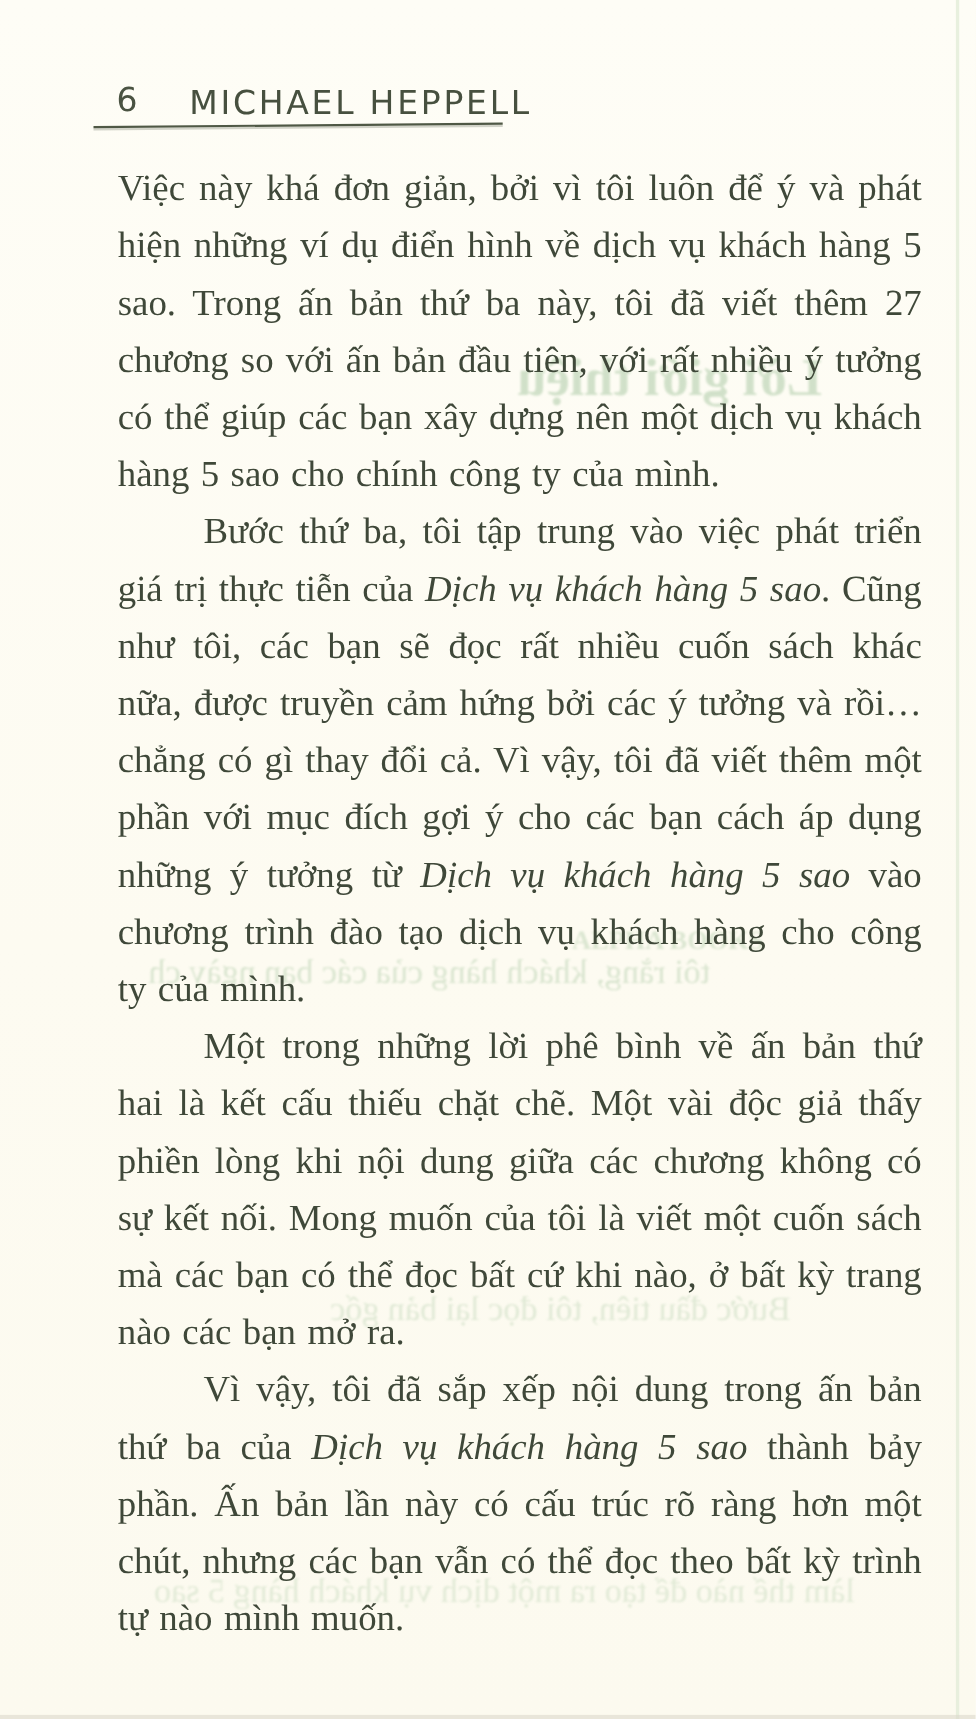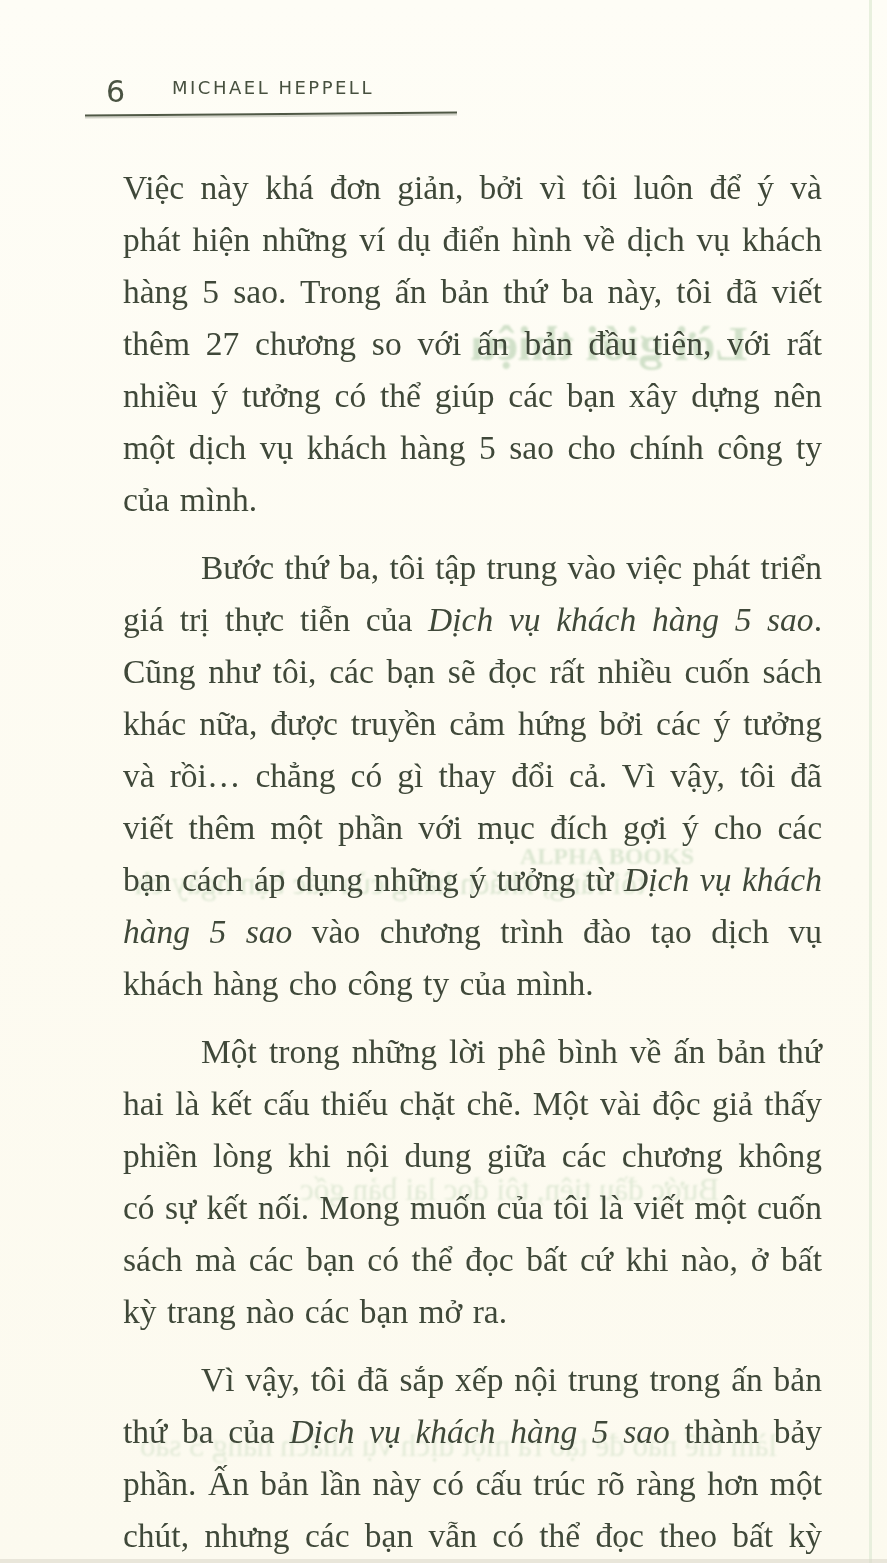--- a/index.html
+++ b/index.html
@@ -47,21 +47,21 @@
     font-family: "DejaVu Sans", "Liberation Sans", sans-serif;
     font-size: 30px;
     font-weight: 400;
     color: #4a5342;
   }
   .running-title {
     position: absolute;
     left: 172px;
     top: 77px;
     font-family: "DejaVu Sans", "Liberation Sans", sans-serif;
-    font-size: 18px;
+    font-size: 30px;
     font-weight: 400;
     letter-spacing: 2.5px;
     color: #47503f;
   }
   .header-rule {
     position: absolute;
     left: 85px;
     top: 113px;
     width: 372px;
     height: 2px;
@@ -90,21 +90,21 @@
     top: 146px;
     width: 731px;
     z-index: 2;
     color: #3f4839;
     font-size: 33.5px;
     line-height: 52px;
     text-align: justify;
     word-spacing: 2px;
   }
   .page-body p {
-    margin: 16px;
+    margin: 0;
   }
   .page-body p.indent {
     text-indent: 78px;
   }
   .page-body em {
   }
 </style>
 </head>
 <body>
 
@@ -121,18 +121,18 @@
   <span class="page-number">6</span>
 
   <span class="running-title">MICHAEL HEPPELL</span>
 
   <div class="header-rule"></div>
 
   <main class="page-body">
       <p><span>Việc này khá đơn giản, bởi vì tôi luôn để ý và phát hiện những ví dụ điển hình về dịch vụ khách hàng 5 sao. Trong ấn bản thứ ba này, tôi đã viết thêm 27 chương so với ấn bản đầu tiên, với rất nhiều ý tưởng có thể giúp các bạn xây dựng nên một dịch vụ khách hàng 5 sao cho chính công ty của mình.</span></p>
       <p class="indent"><span>Bước thứ ba, tôi tập trung vào việc phát triển giá trị thực tiễn của </span><em>Dịch vụ khách hàng 5 sao</em><span>. Cũng như tôi, các bạn sẽ đọc rất nhiều cuốn sách khác nữa, được truyền cảm hứng bởi các ý tưởng và rồi… chẳng có gì thay đổi cả. Vì vậy, tôi đã viết thêm một phần với mục đích gợi ý cho các bạn cách áp dụng những ý tưởng từ </span><em>Dịch vụ khách hàng 5 sao</em><span> vào chương trình đào tạo dịch vụ khách hàng cho công ty của mình.</span></p>
       <p class="indent"><span>Một trong những lời phê bình về ấn bản thứ hai là kết cấu thiếu chặt chẽ. Một vài độc giả thấy phiền lòng khi nội dung giữa các chương không có sự kết nối. Mong muốn của tôi là viết một cuốn sách mà các bạn có thể đọc bất cứ khi nào, ở bất kỳ trang nào các bạn mở ra.</span></p>
-      <p class="indent"><span>Vì vậy, tôi đã sắp xếp nội trung trong ấn bản thứ ba của </span><em>Dịch vụ khách hàng 5 sao</em><span> thành bảy phần. Ấn bản lần này có cấu trúc rõ ràng hơn một chút, nhưng các bạn vẫn có thể đọc theo bất kỳ chẳng tự nào mình muốn.</span></p>
+      <p class="indent"><span>Vì vậy, tôi đã sắp xếp nội dung trong ấn bản thứ ba của </span><em>Dịch vụ khách hàng 5 sao</em><span> thành bảy phần. Ấn bản lần này có cấu trúc rõ ràng hơn một chút, nhưng các bạn vẫn có thể đọc theo bất kỳ trình tự nào mình muốn.</span></p>
     </main>
 
   <div class="edge-line-right"></div>
   <div class="bottom-scan-edge"></div>
 </div>
 
 </body></html>

